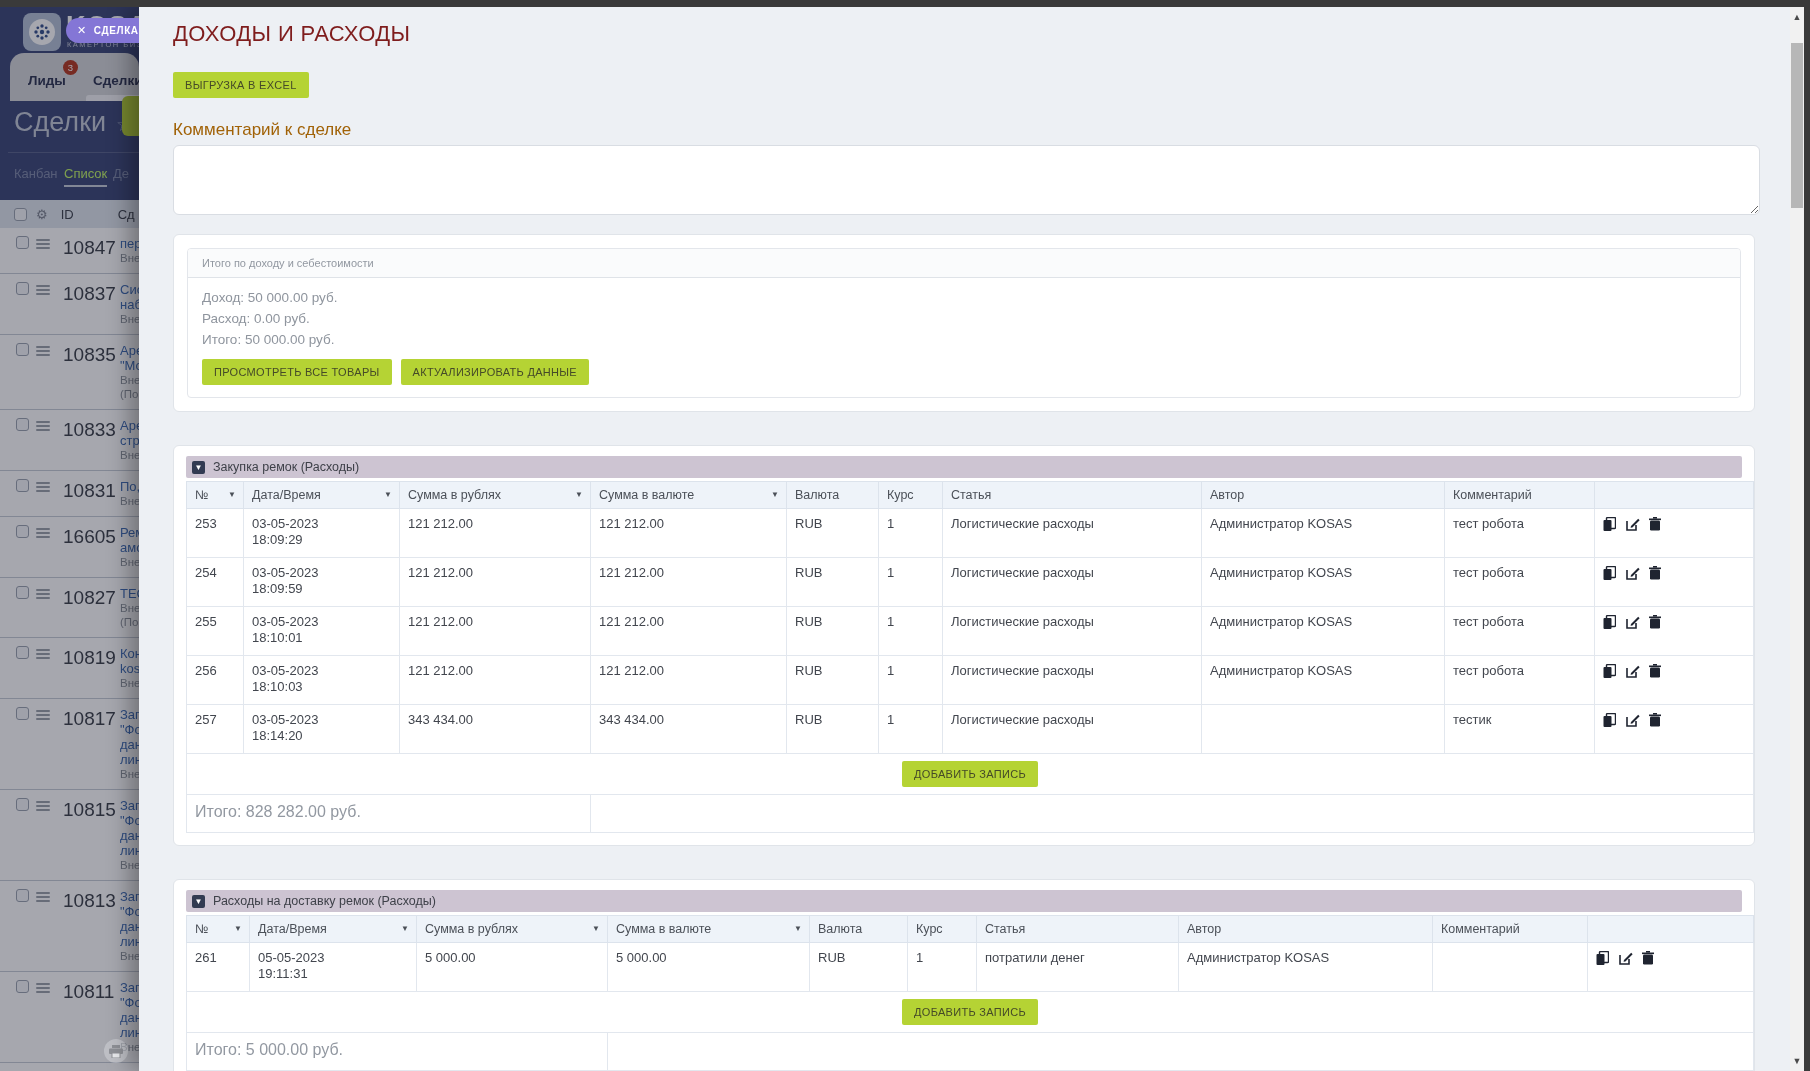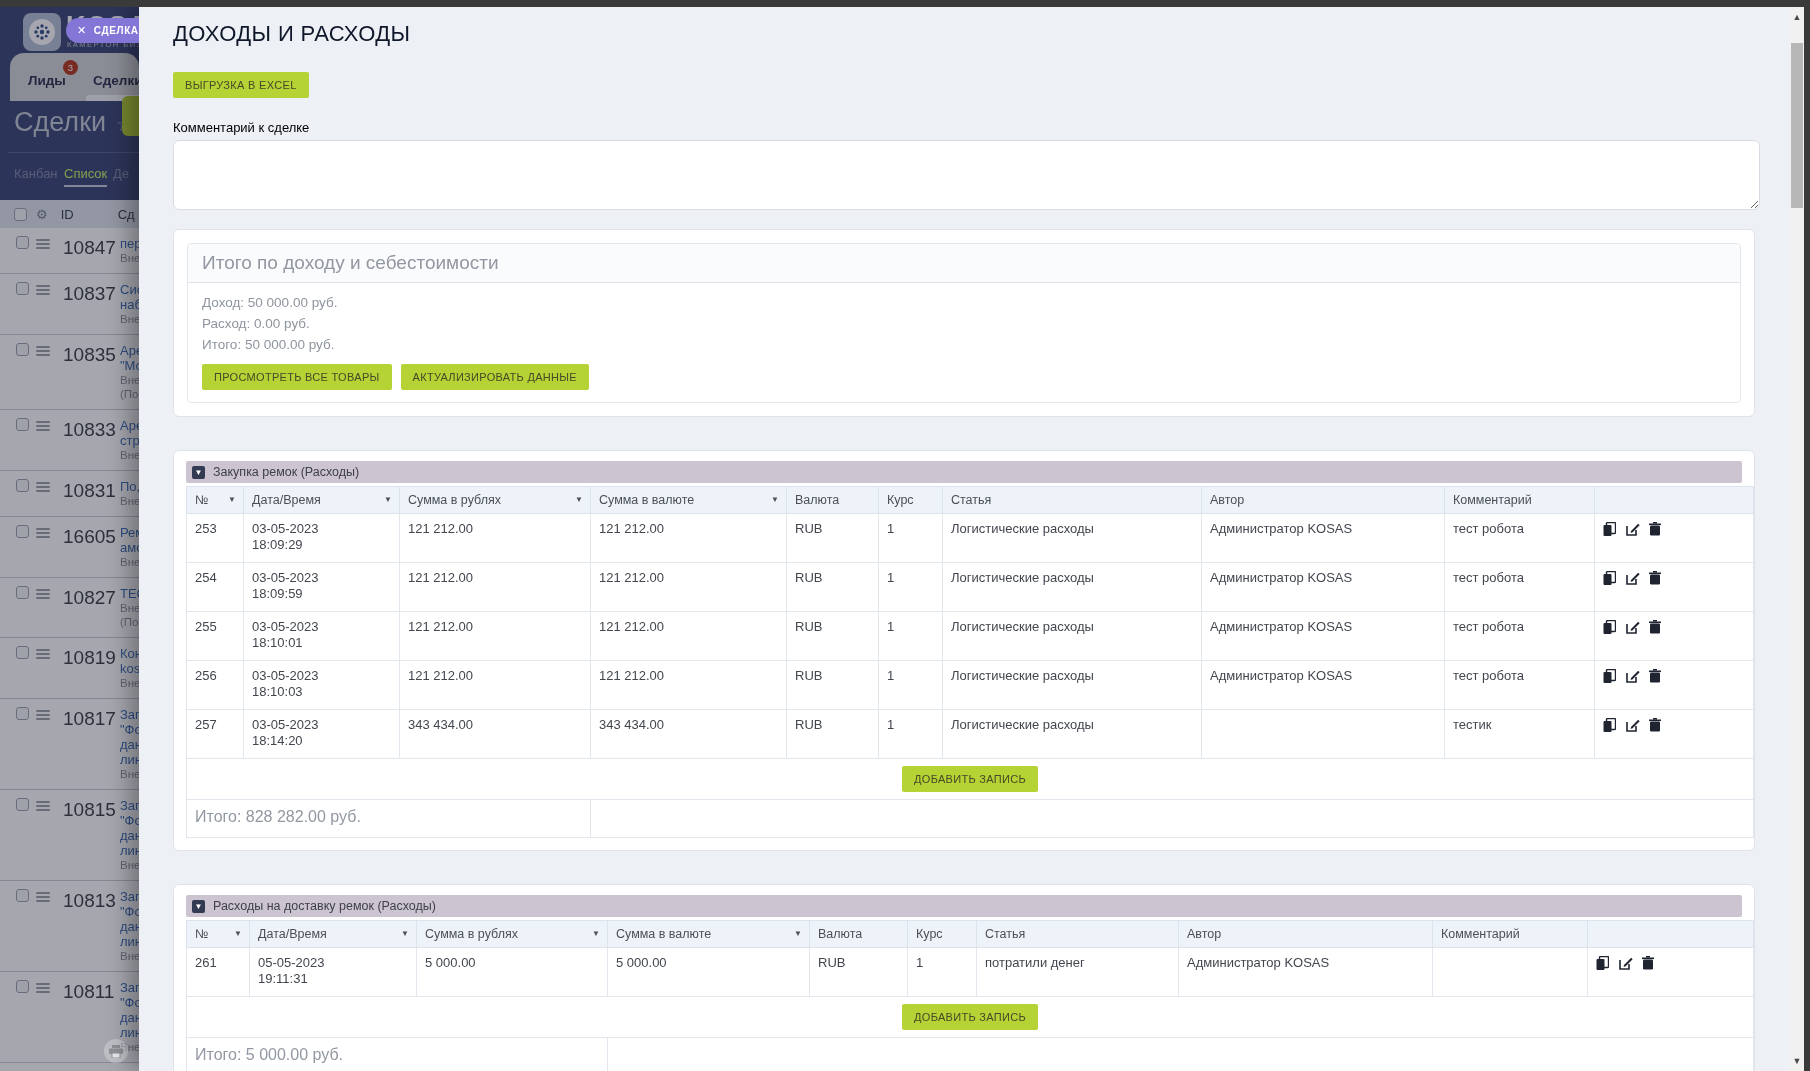--- a/index.html
+++ b/index.html
@@ -44,28 +44,28 @@
   .s-name div { font-size:13px; line-height:15px; color:#3f6db5; white-space:nowrap; }
   .s-meta div { font-size:11.5px; line-height:14px; color:#8d939c; white-space:nowrap; }
   .print-fab { position:absolute; left:104px; top:1032px; width:24px; height:24px; border-radius:50%; background:rgba(210,212,216,.55); z-index:6; display:flex; align-items:center; justify-content:center; }
 
   
   .close-pill { position:absolute; left:66px; top:18px; width:73px; height:25px; background:#8476d6; border-radius:13px 0 0 13px; color:#fff; z-index:40; display:flex; align-items:center; padding-left:11px; font-size:10px; font-weight:bold; letter-spacing:.6px; }
   .close-pill .x { font-size:11px; margin-right:7px; font-weight:normal; }
 
   
   .panel { position:absolute; left:139px; top:7px; right:20px; bottom:0; background:#edf0f4; box-shadow:-9px 0 22px rgba(0,0,0,.32); z-index:30; padding:14px 0 0 34px; overflow:hidden; }
-  .panel h1 { font-size:22px; font-weight:normal; color:#0f172a; letter-spacing:.4px; margin-bottom:25px; }
+  .panel h1 { font-size:22px; font-weight:normal; color:#7f1d1d; letter-spacing:.4px; margin-bottom:25px; }
   .btn { display:inline-block; background:#b5d334; color:#454a28; border:none; border-radius:2px; font-family:inherit; font-size:11px; letter-spacing:.3px; padding:7px 12px; cursor:pointer; }
   .export-btn { margin-bottom:22px; }
-  .fld-label { font-size:13px; color:#000000; margin-bottom:5px; }
+  .fld-label { font-size:17px; color:#a16207; margin-bottom:5px; }
   .comment-ta { display:block; width:1587px; height:70px; background:#fff; border:1px solid #d9dde3; border-radius:6px; resize:both; font-family:inherit; font-size:13px; padding:8px; color:#42464e; outline:none; margin-bottom:19px; }
   .card { width:1582px; background:#fff; border:1px solid #e0e4e9; border-radius:6px; padding:13px; }
   .fieldset { border:1px solid #e3e6eb; border-radius:4px; overflow:hidden; }
-  .fieldset-h { padding:8px 14px; font-size:19px; color:#9298a1; background:#fafbfc; border-bottom:1px solid #dfe3e8; }
+  .fieldset-h { padding:8px 14px; font-size:11px; color:#9298a1; background:#fafbfc; border-bottom:1px solid #dfe3e8; }
   .fieldset-b { padding:9px 14px 12px; }
   .sum-line { font-size:13.5px; color:#8f959e; line-height:21px; }
   .btn-row { margin-top:9px; display:flex; gap:9px; }
   .card.tbl { margin-top:33px; padding:10px 12px 12px; }
   .tbar { height:22px; background:#cdc4d2; border-radius:2px; display:flex; align-items:center; padding-left:6px; margin-bottom:3px; cursor:pointer; }
   .tbar .sq { width:13px; height:13px; background:#323b52; border-radius:2px; color:#fff; font-size:8px; line-height:13px; text-align:center; flex:none; }
   .tbar .tt { font-size:12.5px; color:#3e4149; margin-left:8px; }
   table.grid { border-collapse:collapse; width:100%; table-layout:fixed; }
   .grid th, .grid td { border:1px solid #e2e7ee; font-weight:normal; text-align:left; vertical-align:top; }
   .grid th { background:#eef3f9; color:#4b5058; font-size:12.5px; padding:6px 8px; border-color:#dce3ec; position:relative; }

